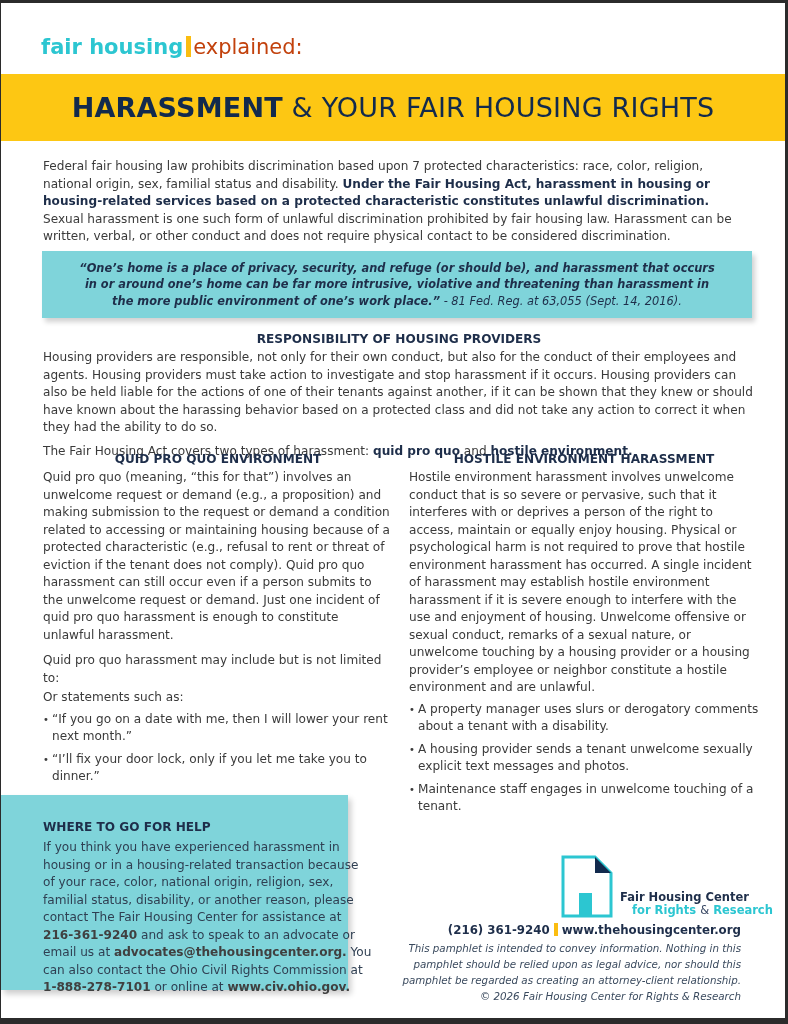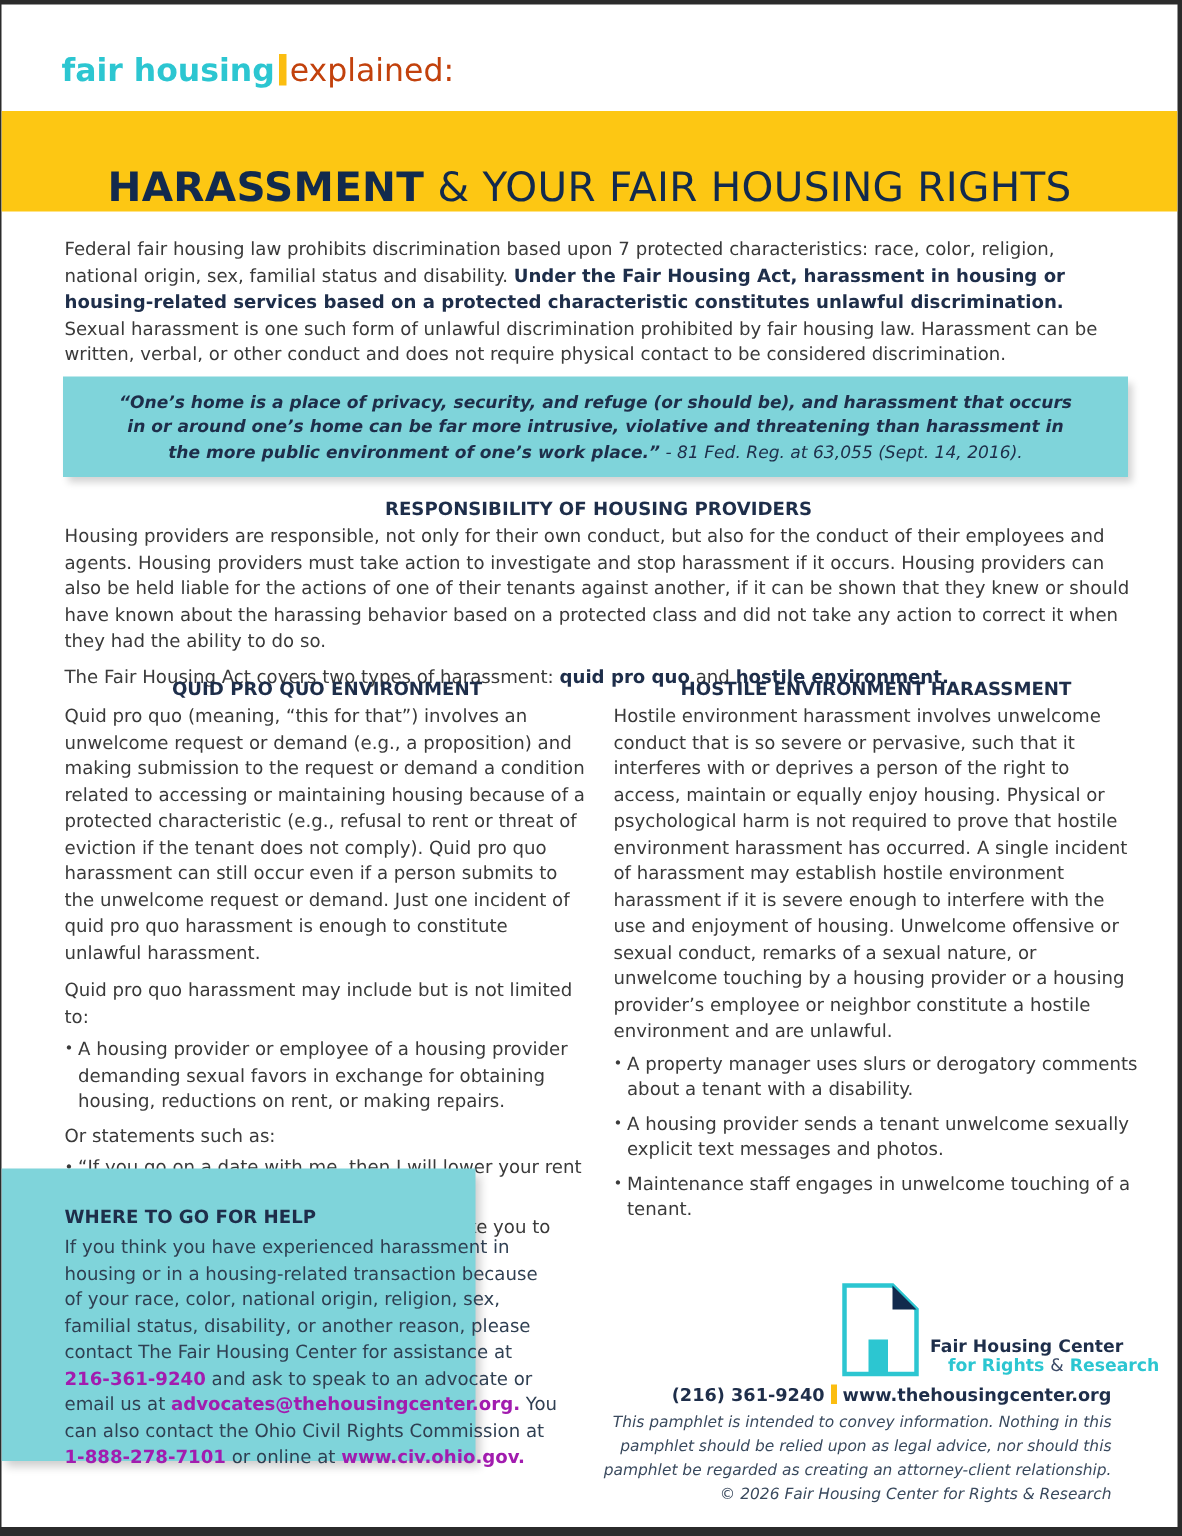--- a/index.html
+++ b/index.html
@@ -9,21 +9,21 @@
   }
   .page {
     position:absolute; left:1px; top:3px; width:784px; height:1015px; background:#ffffff; overflow:hidden;
   }
   .brand { position:absolute; left:40px; top:30px; font-size:21px; line-height:28px; white-space:nowrap; }
   .brand .fh { color:#2cc6d1; font-weight:bold; }
   .brand .bar { display:inline-block; width:5px; height:21px; background:#fbbd10; margin:0 2px -3px 3px; }
   .brand .ex { color:#c2410c; }
   .titleband {
     position:absolute; left:0; top:71px; width:784px; height:67px; background:#fdc713;
-    display:flex; align-items:flex-end; justify-content:center;
+    display:flex; align-items:center; justify-content:center;
   }
   .titleband .t { font-size:27px; color:#122a4d; letter-spacing:0.2px; white-space:nowrap; }
   .titleband .t b { font-weight:bold; }
   .intro {
     position:absolute; left:42px; top:155px; width:710px; font-size:12.1px; line-height:17.6px; color:#3a3a3a;
   }
   .intro b { color:#1e2e4a; }
   .quote {
     position:absolute; left:41px; top:248px; width:710px; height:67px; background:#7fd4da;
     box-shadow: 3px 4px 5px rgba(0,0,0,0.18);
@@ -41,26 +41,26 @@
   .resp .types b { color:#1e2e4a; }
   .col { position:absolute; top:448px; }
   .col.left { left:42px; width:350px; }
   .col.right { left:408px; width:350px; }
   .col .p { margin-top:2px; }
   .col .gap { margin-top:8px; }
   ul.bl { list-style:none; margin:4px 0 0 0; padding:0; }
   ul.bl li { font-size:12.1px; line-height:17.5px; position:relative; padding-left:9px; margin-bottom:5px; color:#3a3a3a; }
   ul.bl li::before { content:"\2022"; position:absolute; left:0; top:0; font-size:10px; }
   .help {
-    position:absolute; left:0; top:776px; width:316px; height:195px; background:#7fd4da;
+    position:absolute; left:0; top:792px; width:347px; height:195px; background:#7fd4da;
     box-shadow: 3px 4px 6px rgba(0,0,0,0.2);
   }
   .help .h { position:absolute; left:42px; top:24px; }
   .help .p { position:absolute; left:42px; top:44px; width:330px; color:#2f3f52; line-height:17.5px; }
-  .help .p b { color:#a21caf; }
+  .help .p b { color:#404040; }
   .logo { position:absolute; left:560px; top:852px; width:52px; height:63px; }
   .logo-text { position:absolute; left:619px; top:888px; font-size:11.5px; line-height:13px; font-weight:bold; }
   .logo-text .l1 { color:#1e2e4a; }
   .logo-text .l2 { color:#2cc6d1;margin-left:12px; }
   .logo-text .l2 .amp { color:#3b4a66; font-weight:normal; }
   .contact { position:absolute; right:44px; top:920px; font-size:11.8px; font-weight:bold; color:#1e2e4a; white-space:nowrap; }
   .contact .bar { display:inline-block; width:4px; height:13px; background:#fbbd10; margin:0 4px -2px 4px; }
   .disclaimer { position:absolute; right:44px; top:937px; width:340px; text-align:right; font-size:10.3px; line-height:16px; font-style:italic; color:#3a4a5e; }
 </style>
 </head>
@@ -85,23 +85,20 @@
   <div class="resp">
     <div class="h">RESPONSIBILITY OF HOUSING PROVIDERS</div>
     <div class="p">Housing providers are responsible, not only for their own conduct, but also for the conduct of their employees and agents. Housing providers must take action to investigate and stop harassment if it occurs. Housing providers can also be held liable for the actions of one of their tenants against another, if it can be shown that they knew or should have known about the harassing behavior based on a protected class and did not take any action to correct it when they had the ability to do so.</div>
     <div class="p types"><span>The Fair Housing Act covers two types of harassment: </span><b>quid pro quo</b><span> and </span><b>hostile environment.</b></div>
   </div>
 
   <div class="col left">
     <div class="h">QUID PRO QUO ENVIRONMENT</div>
     <div class="p">Quid pro quo (meaning, “this for that”) involves an unwelcome request or demand (e.g., a proposition) and making submission to the request or demand a condition related to accessing or maintaining housing because of a protected characteristic (e.g., refusal to rent or threat of eviction if the tenant does not comply). Quid pro quo harassment can still occur even if a person submits to the unwelcome request or demand. Just one incident of quid pro quo harassment is enough to constitute unlawful harassment.</div>
     <div class="p gap">Quid pro quo harassment may include but is not limited to:</div>
-    <ul class="bl">
-      <li>A housing provider or employee of a housing provider demanding sexual favors in exchange for obtaining housing, reductions on rent, or making repairs.</li>
-    </ul>
     <div class="p">Or statements such as:</div>
     <ul class="bl">
       <li>“If you go on a date with me, then I will lower your rent next month.”</li>
       <li>“I’ll fix your door lock, only if you let me take you to dinner.”</li>
     </ul>
   </div>
 
   <div class="col right">
     <div class="h">HOSTILE ENVIRONMENT HARASSMENT</div>
     <div class="p">Hostile environment harassment involves unwelcome conduct that is so severe or pervasive, such that it interferes with or deprives a person of the right to access, maintain or equally enjoy housing. Physical or psychological harm is not required to prove that hostile environment harassment has occurred. A single incident of harassment may establish hostile environment harassment if it is severe enough to interfere with the use and enjoyment of housing. Unwelcome offensive or sexual conduct, remarks of a sexual nature, or unwelcome touching by a housing provider or a housing provider’s employee or neighbor constitute a hostile environment and are unlawful.</div>

